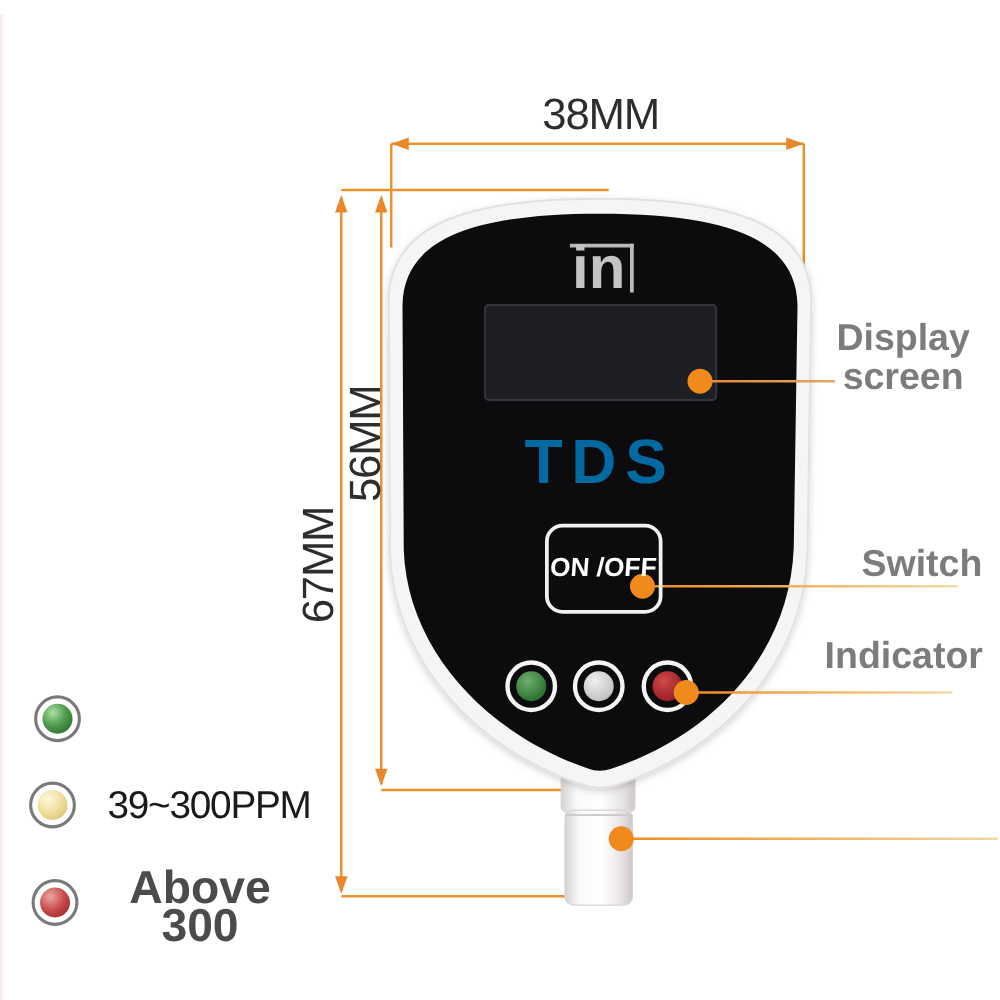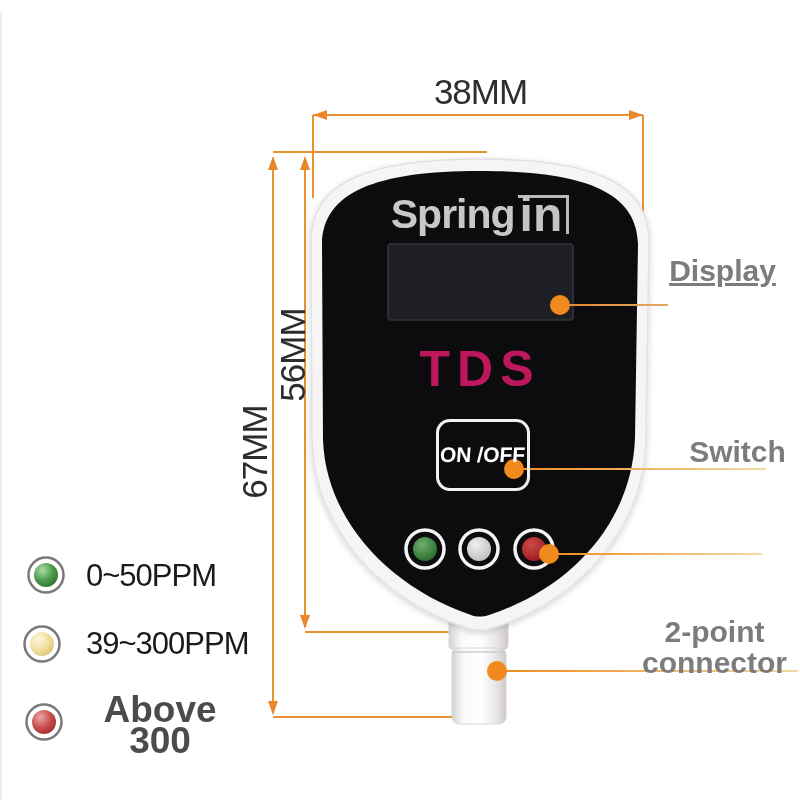--- a/index.html
+++ b/index.html
@@ -19,29 +19,29 @@
   .dim-67{left:195px;top:420px;width:120px;height:40px;line-height:40px;text-align:center;
           transform:rotate(-90deg);}
 
   
   .logo{left:385px;top:179px;width:190px;height:46px;display:flex;align-items:center;
         justify-content:center;}
   .logo .word{font-size:41px;font-weight:bold;color:#c8c8c8;letter-spacing:-1px;}
   .logo .boxed{font-size:48px;font-weight:bold;color:#c4c4c4;border-top:3px solid #b9b9b9;
         border-right:3px solid #b9b9b9;padding:0 4px 2px 2px;margin-left:3px;line-height:34px;}
   .tds{left:390px;top:328px;width:180px;text-align:center;font-size:50px;font-weight:bold;
-       color:#be185d;letter-spacing:7px;}
+       color:#0369a1;letter-spacing:7px;}
   .onoff-btn{left:436px;top:407px;width:88px;height:66px;border:3px solid #f1f1f1;
        border-radius:14px;display:flex;align-items:center;justify-content:center;}
   .onoff-btn span{color:#ffffff;font-size:21px;font-weight:bold;letter-spacing:0px;
        transform:skewX(-4deg);white-space:nowrap;}
 
   
   .rlabel{color:#7c7c7c;font-weight:bold;font-size:30px;line-height:31px;text-align:center;}
-  .rl-display{left:645px;top:243px;width:155px;text-decoration:underline;}
+  .rl-display{left:645px;top:243px;width:155px;}
   .rl-switch{left:665px;top:424px;width:145px;}
   .rl-indicator{left:648px;top:497px;width:150px;}
   .rl-connector{left:632px;top:604px;width:165px;}
 
   
   .legend-text{color:#1a1a1a;font-size:31px;letter-spacing:-1px;white-space:nowrap;}
   .lg1{left:86px;top:546px;}
   .lg2{left:86px;top:614px;}
   .lg3{left:76px;top:682px;width:168px;text-align:center;color:#4b4b4b;font-weight:bold;
        font-size:37px;line-height:31px;letter-spacing:0;}
@@ -177,37 +177,33 @@
       <circle cx="44" cy="710" r="17.5" fill="#ffffff" stroke="#7a7a7a" stroke-width="2.5"></circle>
       <circle cx="44" cy="710" r="12" fill="url(#rSphere)"></circle>
     </g>
   </svg>
 
   <div class="txt dim dim-38">38MM</div>
   <div class="txt dim dim-56">56MM</div>
   <div class="txt dim dim-67">67MM</div>
 
   <div class="txt logo">
-    <span class="word">Spring</span>
     <span class="boxed">in</span>
   </div>
   <div class="txt tds">TDS</div>
   <div class="txt onoff-btn">
     <span>ON /OFF</span>
   </div>
 
   <div class="txt rlabel rl-display">
     <div>Display</div>
+    <div>screen</div>
   </div>
   <div class="txt rlabel rl-switch">Switch</div>
   <div class="txt rlabel rl-indicator">
-  </div>
-  <div class="txt rlabel rl-connector">
-    <div>2-point</div>
-    <div>connector</div>
-  </div>
-
-  <div class="txt legend-text lg1">0~50PPM</div>
+    <div>Indicator</div>
+  </div>
+
   <div class="txt legend-text lg2">39~300PPM</div>
   <div class="txt lg3">
     <div>Above 300</div>
   </div>
 </div>
 
 </body></html>

